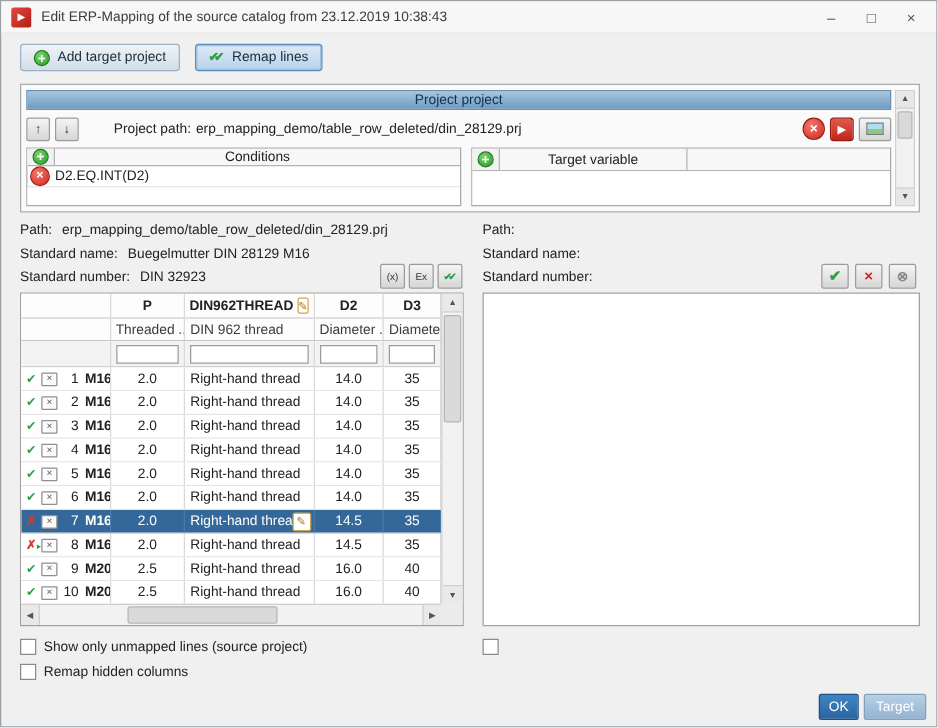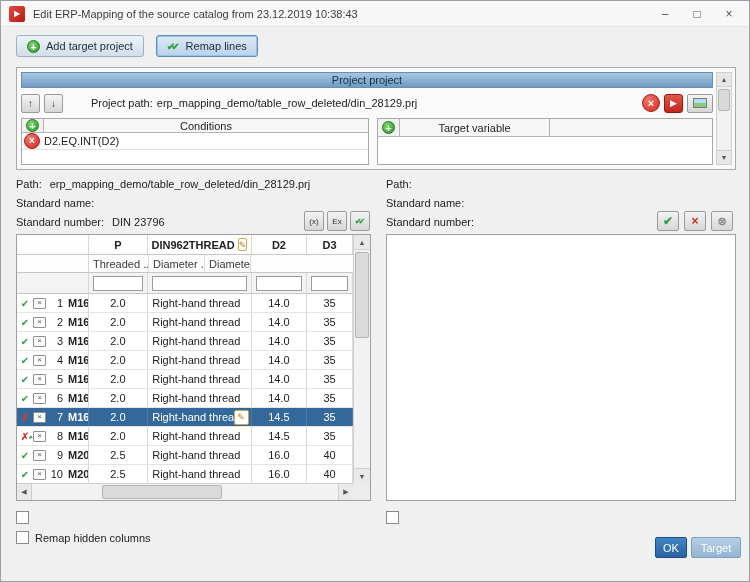--- a/index.html
+++ b/index.html
@@ -106,21 +106,21 @@
   .hscroll .arr.left{left:0;border-right:1px solid #cfcfcf}
   .hscroll .arr.right{right:0;border-left:1px solid #cfcfcf}
   .hthumb{position:absolute;top:1px;bottom:1px;left:85px;width:120px;background:#dadada;border:1px solid #b5b5b5;border-radius:2px}
   .scroll-corner{position:absolute;right:0;bottom:0;width:17px;height:17px;background:#ececec}
 
   .right-panel{position:absolute;left:385px;top:233px;width:350px;height:267px;background:#fff;border:1px solid #a0a0a0}
 
   
   .chk{position:absolute;display:flex;align-items:center;gap:6px;white-space:nowrap}
   .chk .box{width:13px;height:13px;background:#fff;border:1px solid #8a8a8a;flex:0 0 auto}
-  .dlg-buttons{position:absolute;right:8px;bottom:23px;display:flex;gap:4px}
+  .dlg-buttons{position:absolute;right:8px;bottom:5px;display:flex;gap:4px}
   .btn-ok{width:32px;height:21px;background:linear-gradient(#3f85c4,#2a64a0);border:1px solid #1d4f85;color:#fff;border-radius:2px;font-size:11px;cursor:default;display:flex;align-items:center;justify-content:center}
   .btn-cancel{width:50px;height:21px;background:linear-gradient(#b7cfe4,#93b4d2);border:1px solid #7fa0bf;color:#fff;border-radius:2px;font-size:11px;cursor:default;display:flex;align-items:center;justify-content:center}
 </style>
 </head>
 <body>
 
 <div class="dialog">
 
   <div class="titlebar">
     <span class="app-icon">▶</span>
@@ -191,24 +191,25 @@
       <span class="scroll-arr down">▼</span>
     </div>
   </div>
 
   <div class="info-line" style="left:15px;top:177px">
     <span class="info-label">Path:</span>
     <span class="info-value">erp_mapping_demo/table_row_deleted/din_28129.prj</span>
   </div>
   <div class="info-line" style="left:15px;top:196px">
     <span class="info-label">Standard name:</span>
+    <span class="info-value">Buegelmutter DIN 28129 M16</span>
   </div>
   <div class="info-line" style="left:15px;top:215px">
     <span class="info-label">Standard number:</span>
-    <span class="info-value">DIN 23796</span>
+    <span class="info-value">DIN 32923</span>
   </div>
   <div class="mode-btns" style="left:303px;top:210px">
     <span class="mode-btn">
         <span>(x)</span>
       </span>
     <span class="mode-btn">
         <span>Ex</span>
       </span>
     <span class="mode-btn">
         <span class="green" style="letter-spacing:-3px;padding-right:3px">✔✔</span>
@@ -252,20 +253,21 @@
             <span>D2</span>
           </div>
         <div class="cell c-d3">
             <span>D3</span>
           </div>
       </div>
 
       <div class="hrow subs">
         <div class="cell c-icons"></div>
         <div class="cell c-p">Threaded ...</div>
+        <div class="cell c-thread">DIN 962 thread</div>
         <div class="cell c-d2">Diameter ...</div>
         <div class="cell c-d3">Diameter ...</div>
       </div>
 
       <div class="hrow filters">
         <div class="cell c-icons"></div>
         <div class="cell c-p">
             <input value="" style="">
           </div>
         <div class="cell c-thread">
@@ -413,20 +415,21 @@
       <span class="hthumb"></span>
       <span class="arr right">▶</span>
     </div>
     <div class="scroll-corner"></div>
   </div>
 
   <div class="right-panel"></div>
 
   <div class="chk" style="left:15px;top:510px">
     <span class="box"></span>
+    <span>Show only unmapped lines (source project)</span>
   </div>
   <div class="chk" style="left:385px;top:510px">
     <span class="box"></span>
   </div>
   <div class="chk" style="left:15px;top:530px">
     <span class="box"></span>
     <span>Remap hidden columns</span>
   </div>
 
   <div class="dlg-buttons">

